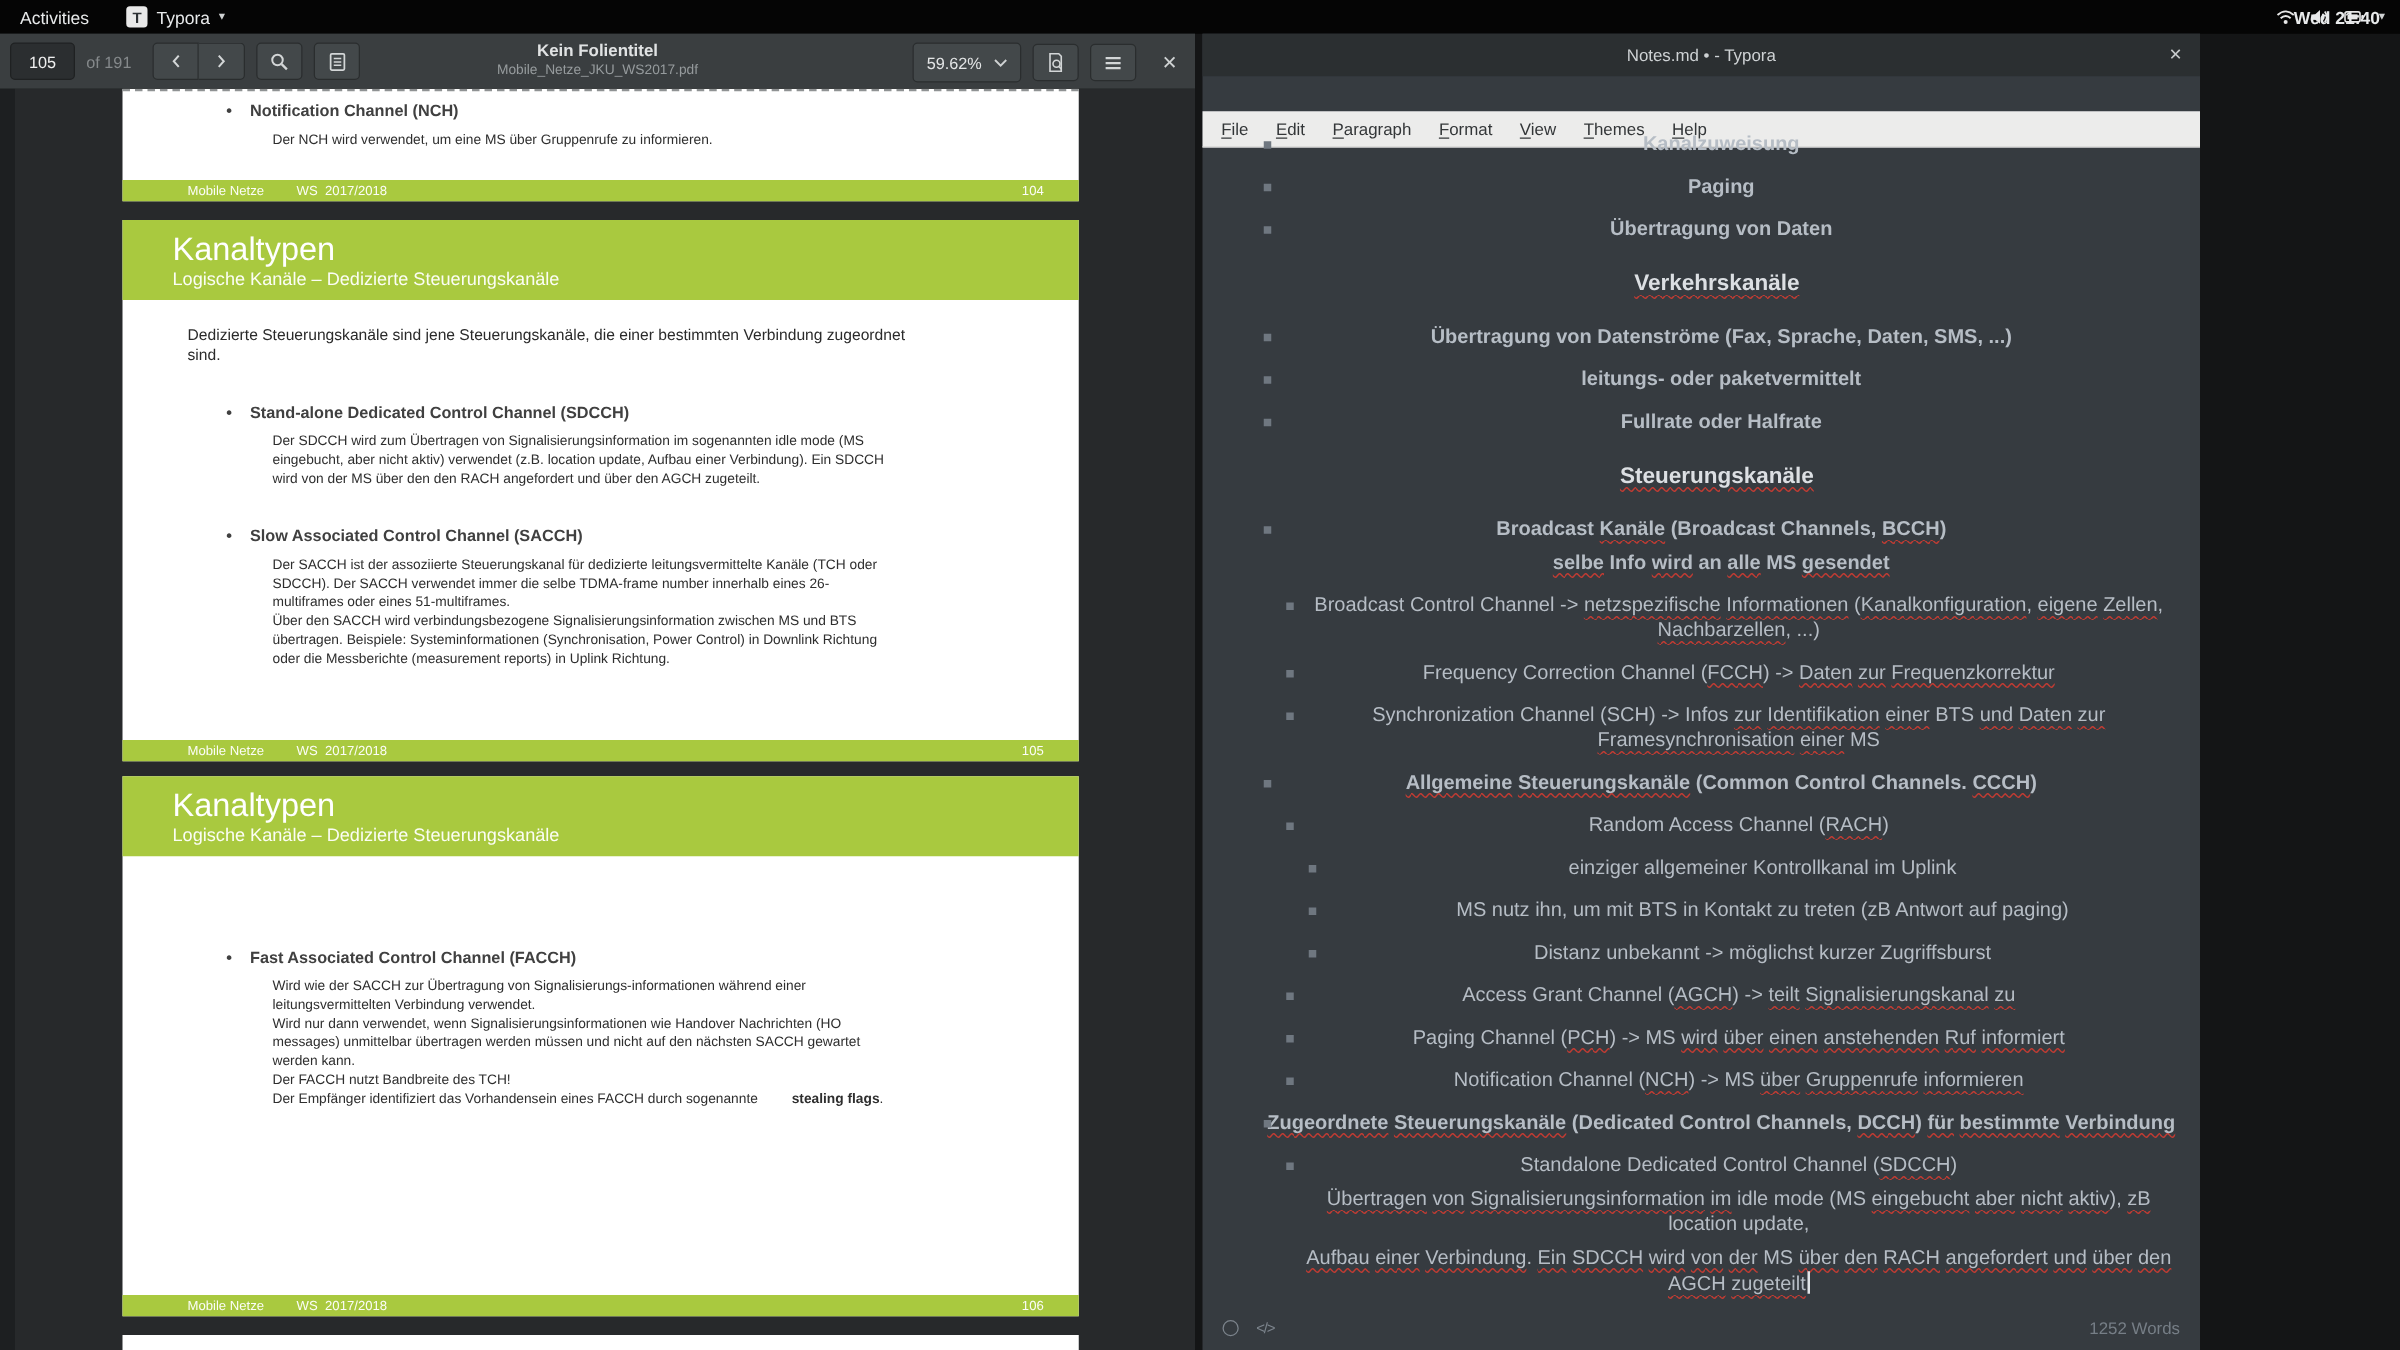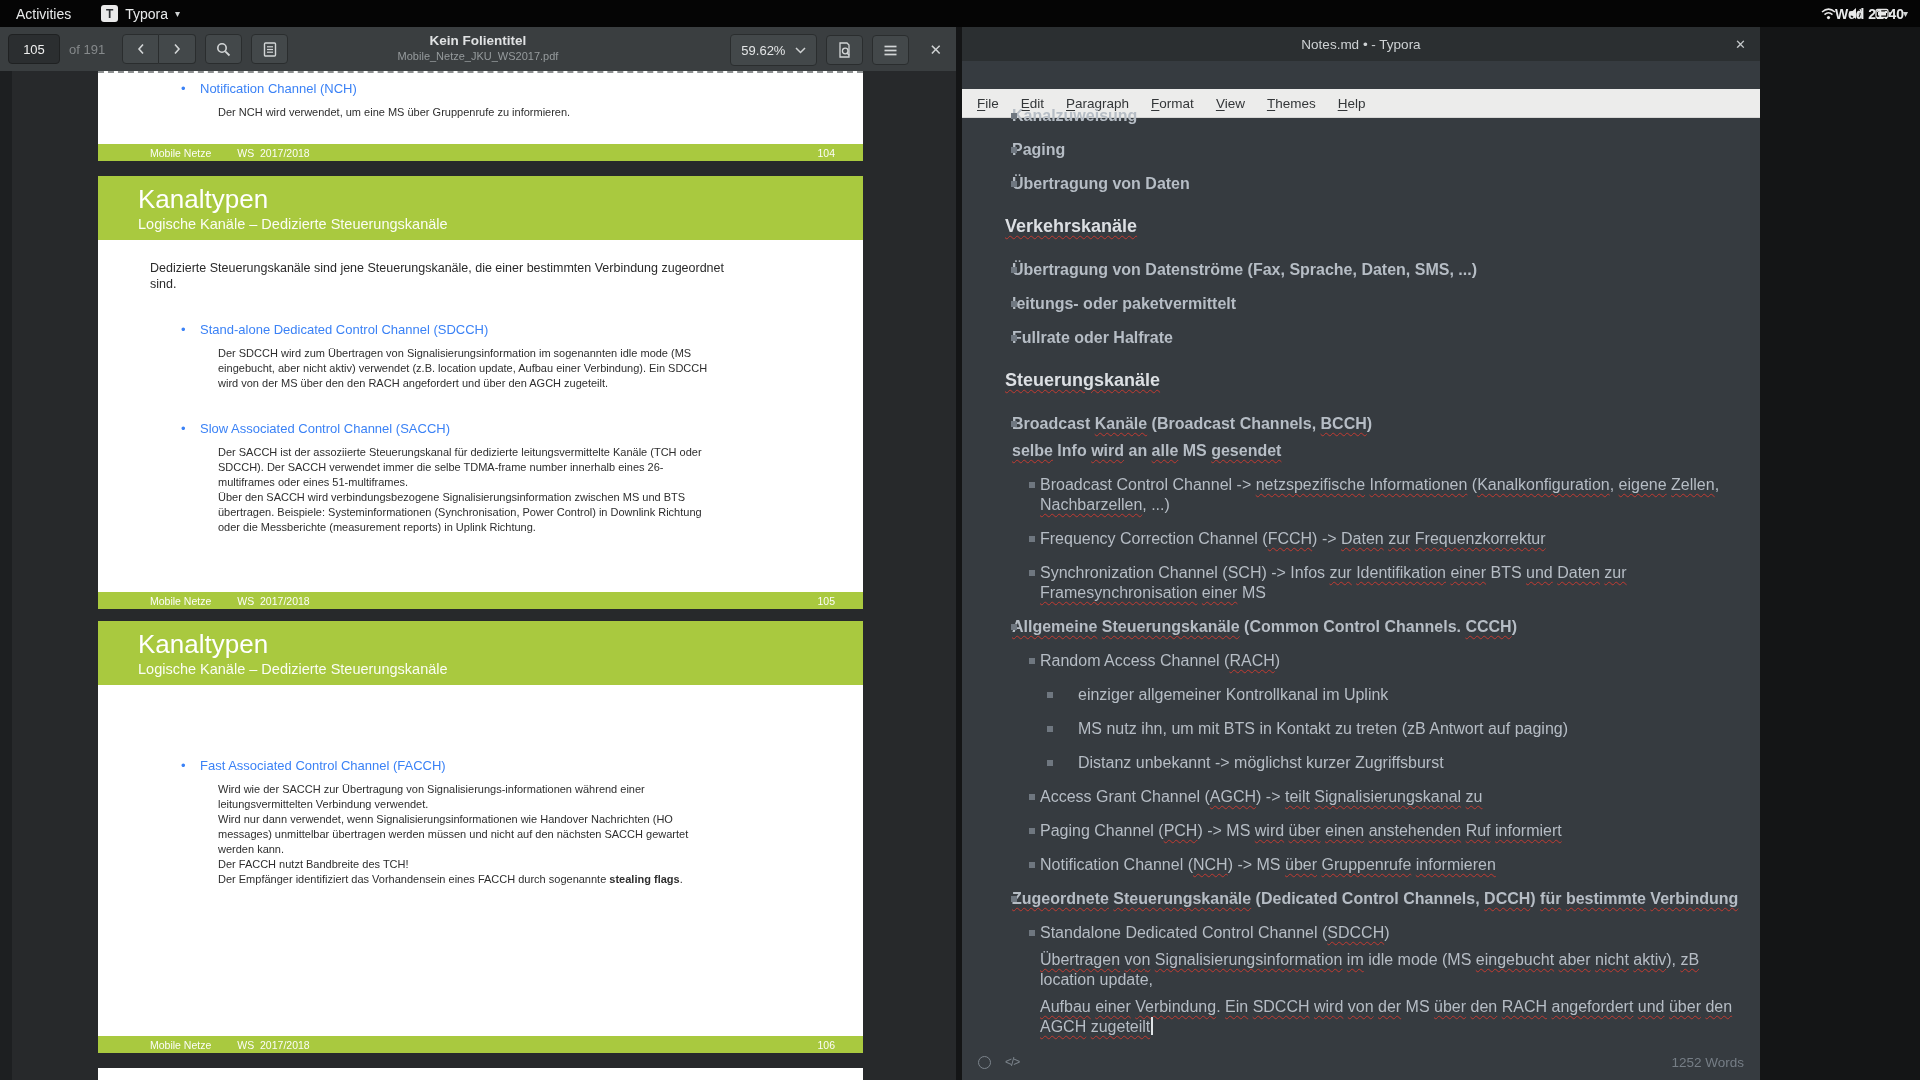--- a/index.html
+++ b/index.html
@@ -47,35 +47,35 @@
   .pdf-page.p2{height:432px;margin-top:12px;}
   .page-sliver{width:765px;margin-left:98px;margin-top:15px;height:14px;background:#ffffff;}
 
   .slide-header{height:64px;background:#a9c93f;padding:8px 0 0 40px;box-sizing:border-box;}
   .slide-title{color:#ffffff;font-size:26px;line-height:31px;font-weight:normal;}
   .slide-subtitle{color:#fbfdf4;font-size:14.5px;line-height:18px;}
   .slide-body{padding-top:21px;}
   .p0 .slide-body{padding-top:0;}
   .blk{white-space:normal;}
   .blk.intro{margin:0 120px 0 52px;font-size:12.5px;line-height:15.5px;color:#2a2a2a;}
-  .blk.bullet{margin:30px 90px 0 102px;font-size:13px;line-height:16px;position:relative;color:#3b82f6;}
+  .blk.bullet{margin:30px 90px 0 102px;font-size:13px;line-height:16px;position:relative;color:#404040;font-weight:bold;}
   .blk.bullet::before{content:"•";position:absolute;left:-19px;top:0;font-size:13px;}
   .p0 .blk.bullet{margin-top:8px;}
   .blk.sub{margin:8px 150px 0 120px;font-size:11px;line-height:15px;color:#2e2e2e;}
   .blk.sub + .blk.sub{margin-top:0;}
   .blk.spacer{height:22px;}
   .blk.gap{margin-top:11px;}
-  .b{font-weight:bold;}
+  .b{font-weight:bold;margin-left:24px;}
   .slide-footer{position:absolute;left:0;right:0;bottom:0;height:17px;background:#a9c93f;
                 display:flex;align-items:center;font-size:10.5px;color:#fcfdf8;padding-left:52px;box-sizing:border-box;}
   .f-term{margin-left:26px;white-space:pre;}
   .f-page{margin-left:auto;margin-right:28px;}
 
   
-  .typora-window{position:absolute;left:962px;top:27px;width:798px;height:1053px;background:#363b40;}
+  .typora-window{position:absolute;left:962px;top:27px;width:798px;height:1053px;background:#363b40;text-align:center;}
   .ty-titlebar{height:34px;background:#2b2f31;color:#ced2d4;display:flex;align-items:center;
                justify-content:center;font-size:13.5px;position:relative;}
   .ty-close{position:absolute;right:14px;top:0;height:34px;display:flex;align-items:center;
             color:#c6cacc;font-size:13px;}
   .ty-menubar{height:29px;background:#ececeb;color:#333638;display:flex;align-items:center;
               padding-left:4px;font-size:13.5px;border-bottom:1px solid #d6d6d5;box-sizing:border-box;margin-top:28px;}
   .menu-item{padding:0 11px;}
   .menu-item u{text-decoration:underline;text-underline-offset:2px;}
   .ty-content{position:absolute;left:0;top:63px;right:0;bottom:36px;overflow:hidden;
               padding:16px 18px 0 0;color:#b6bdc5;font-size:16px;box-sizing:border-box;}

